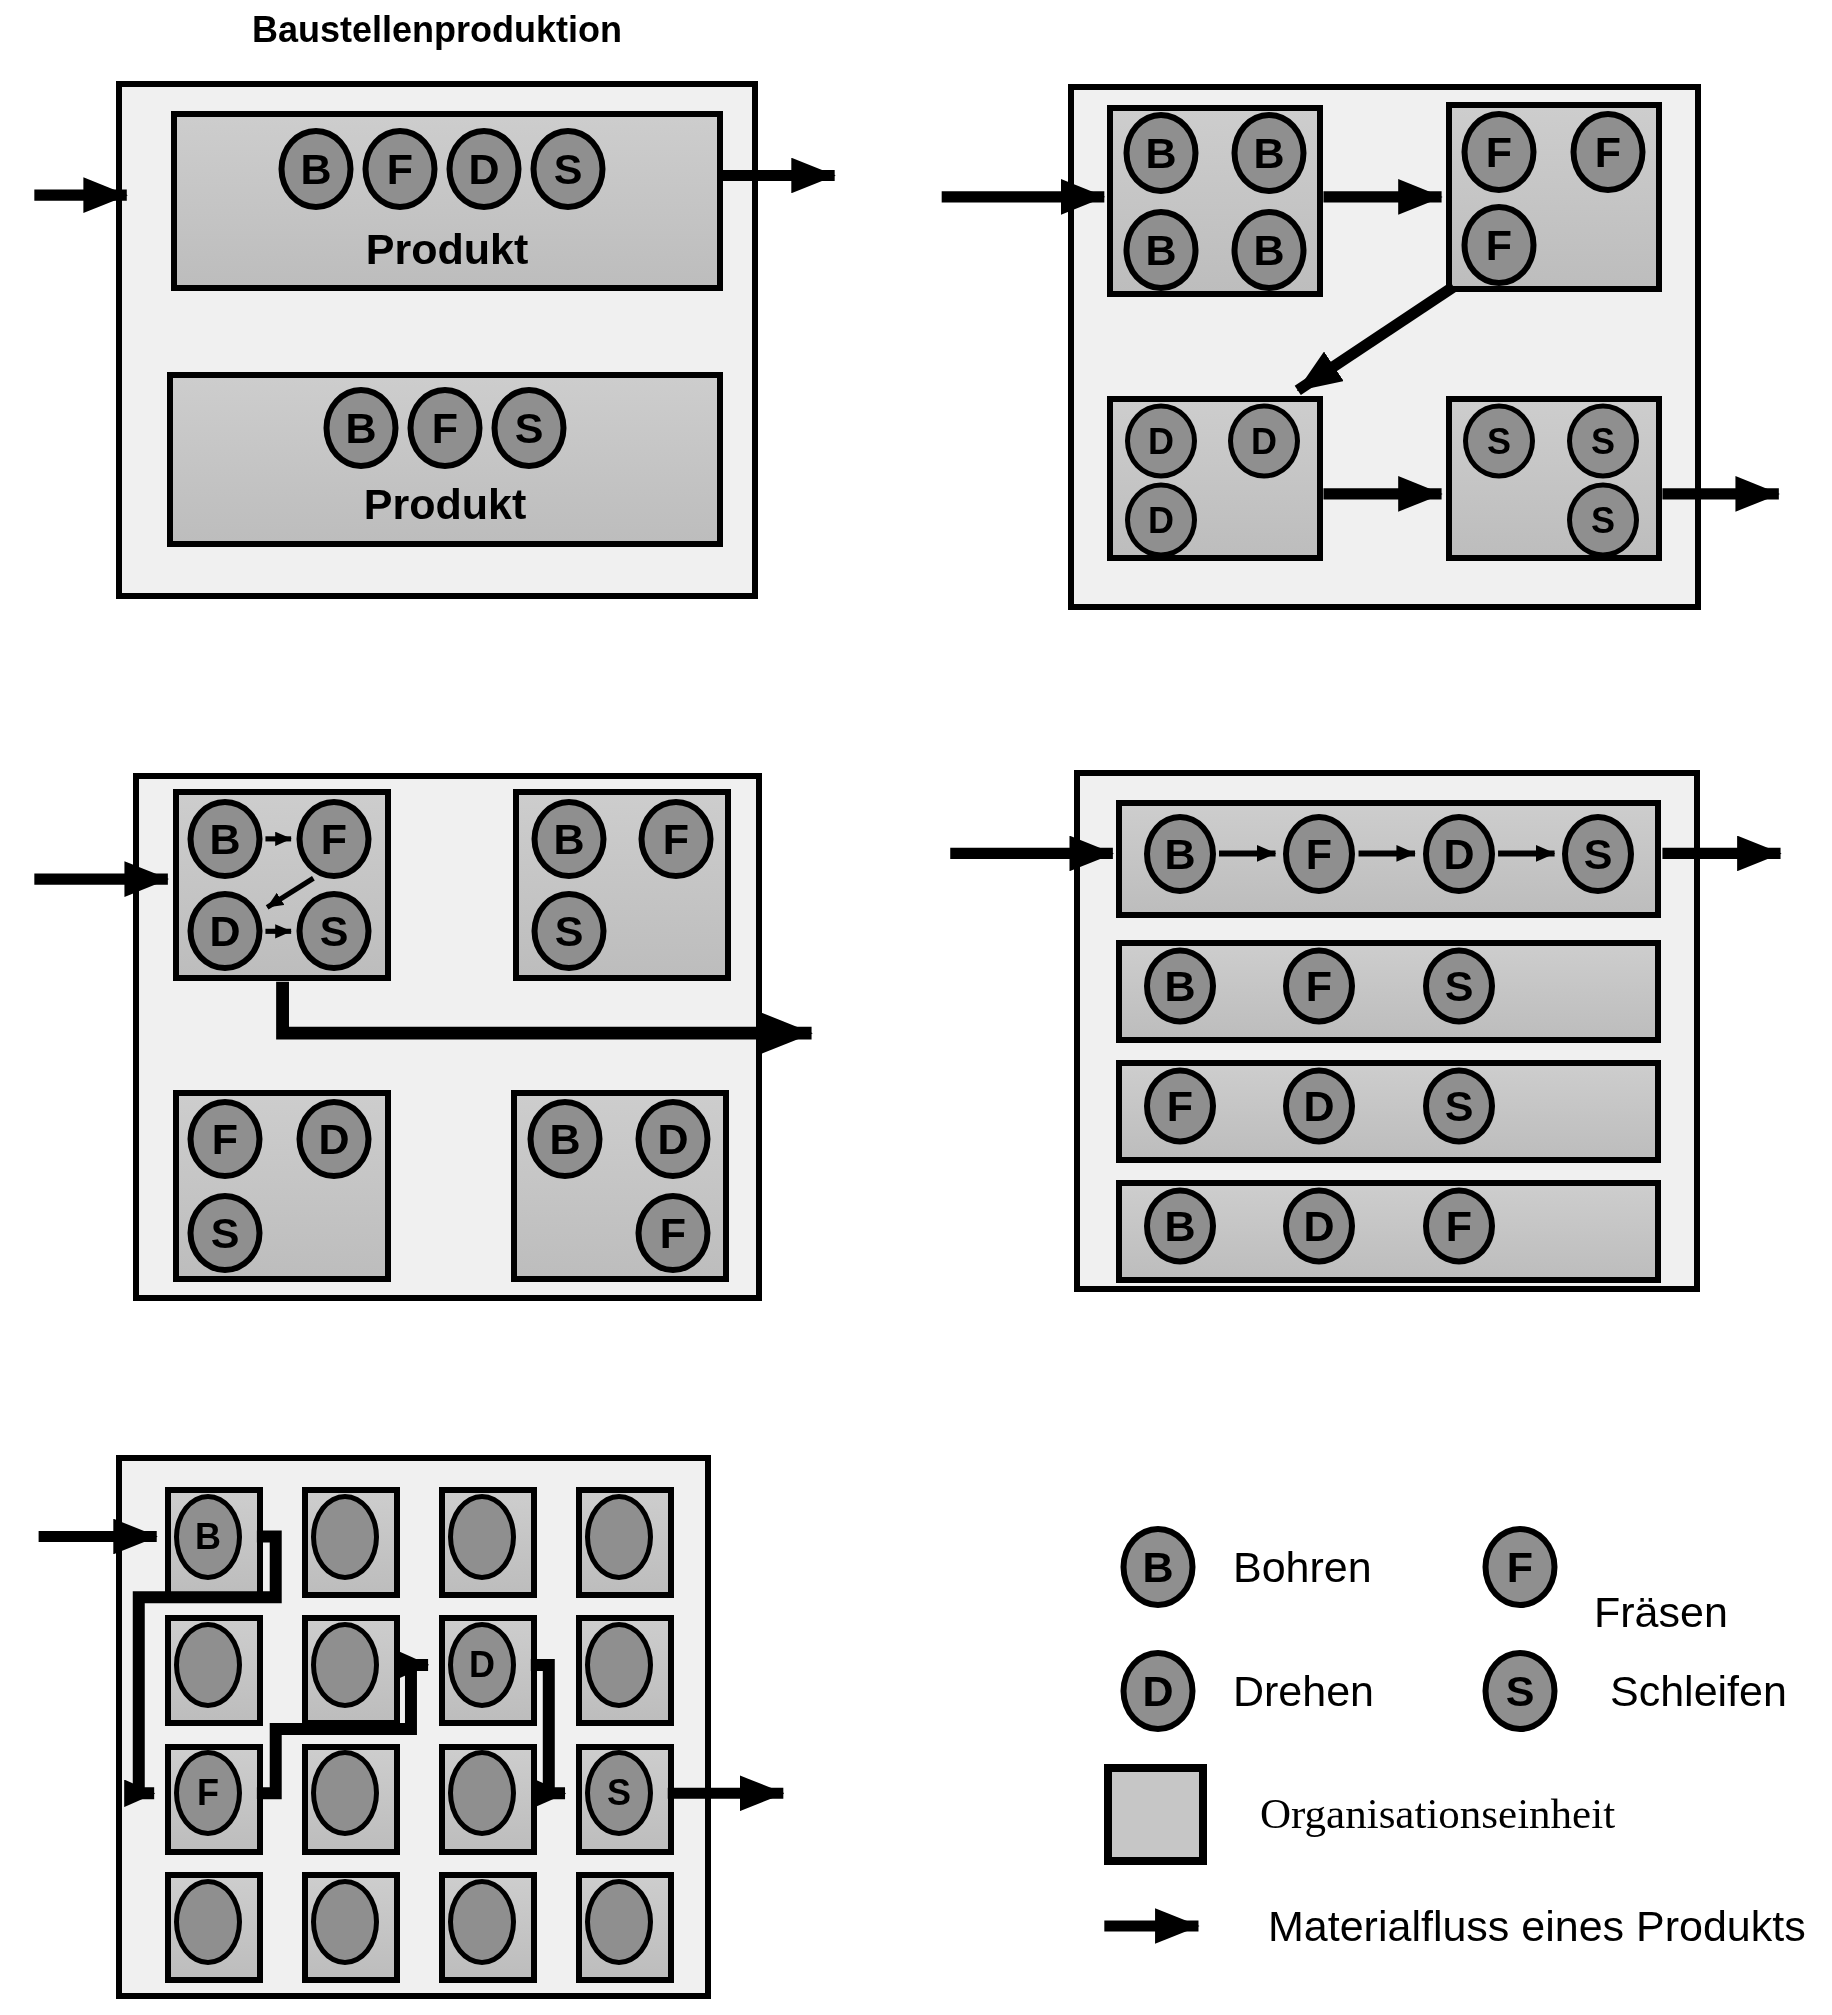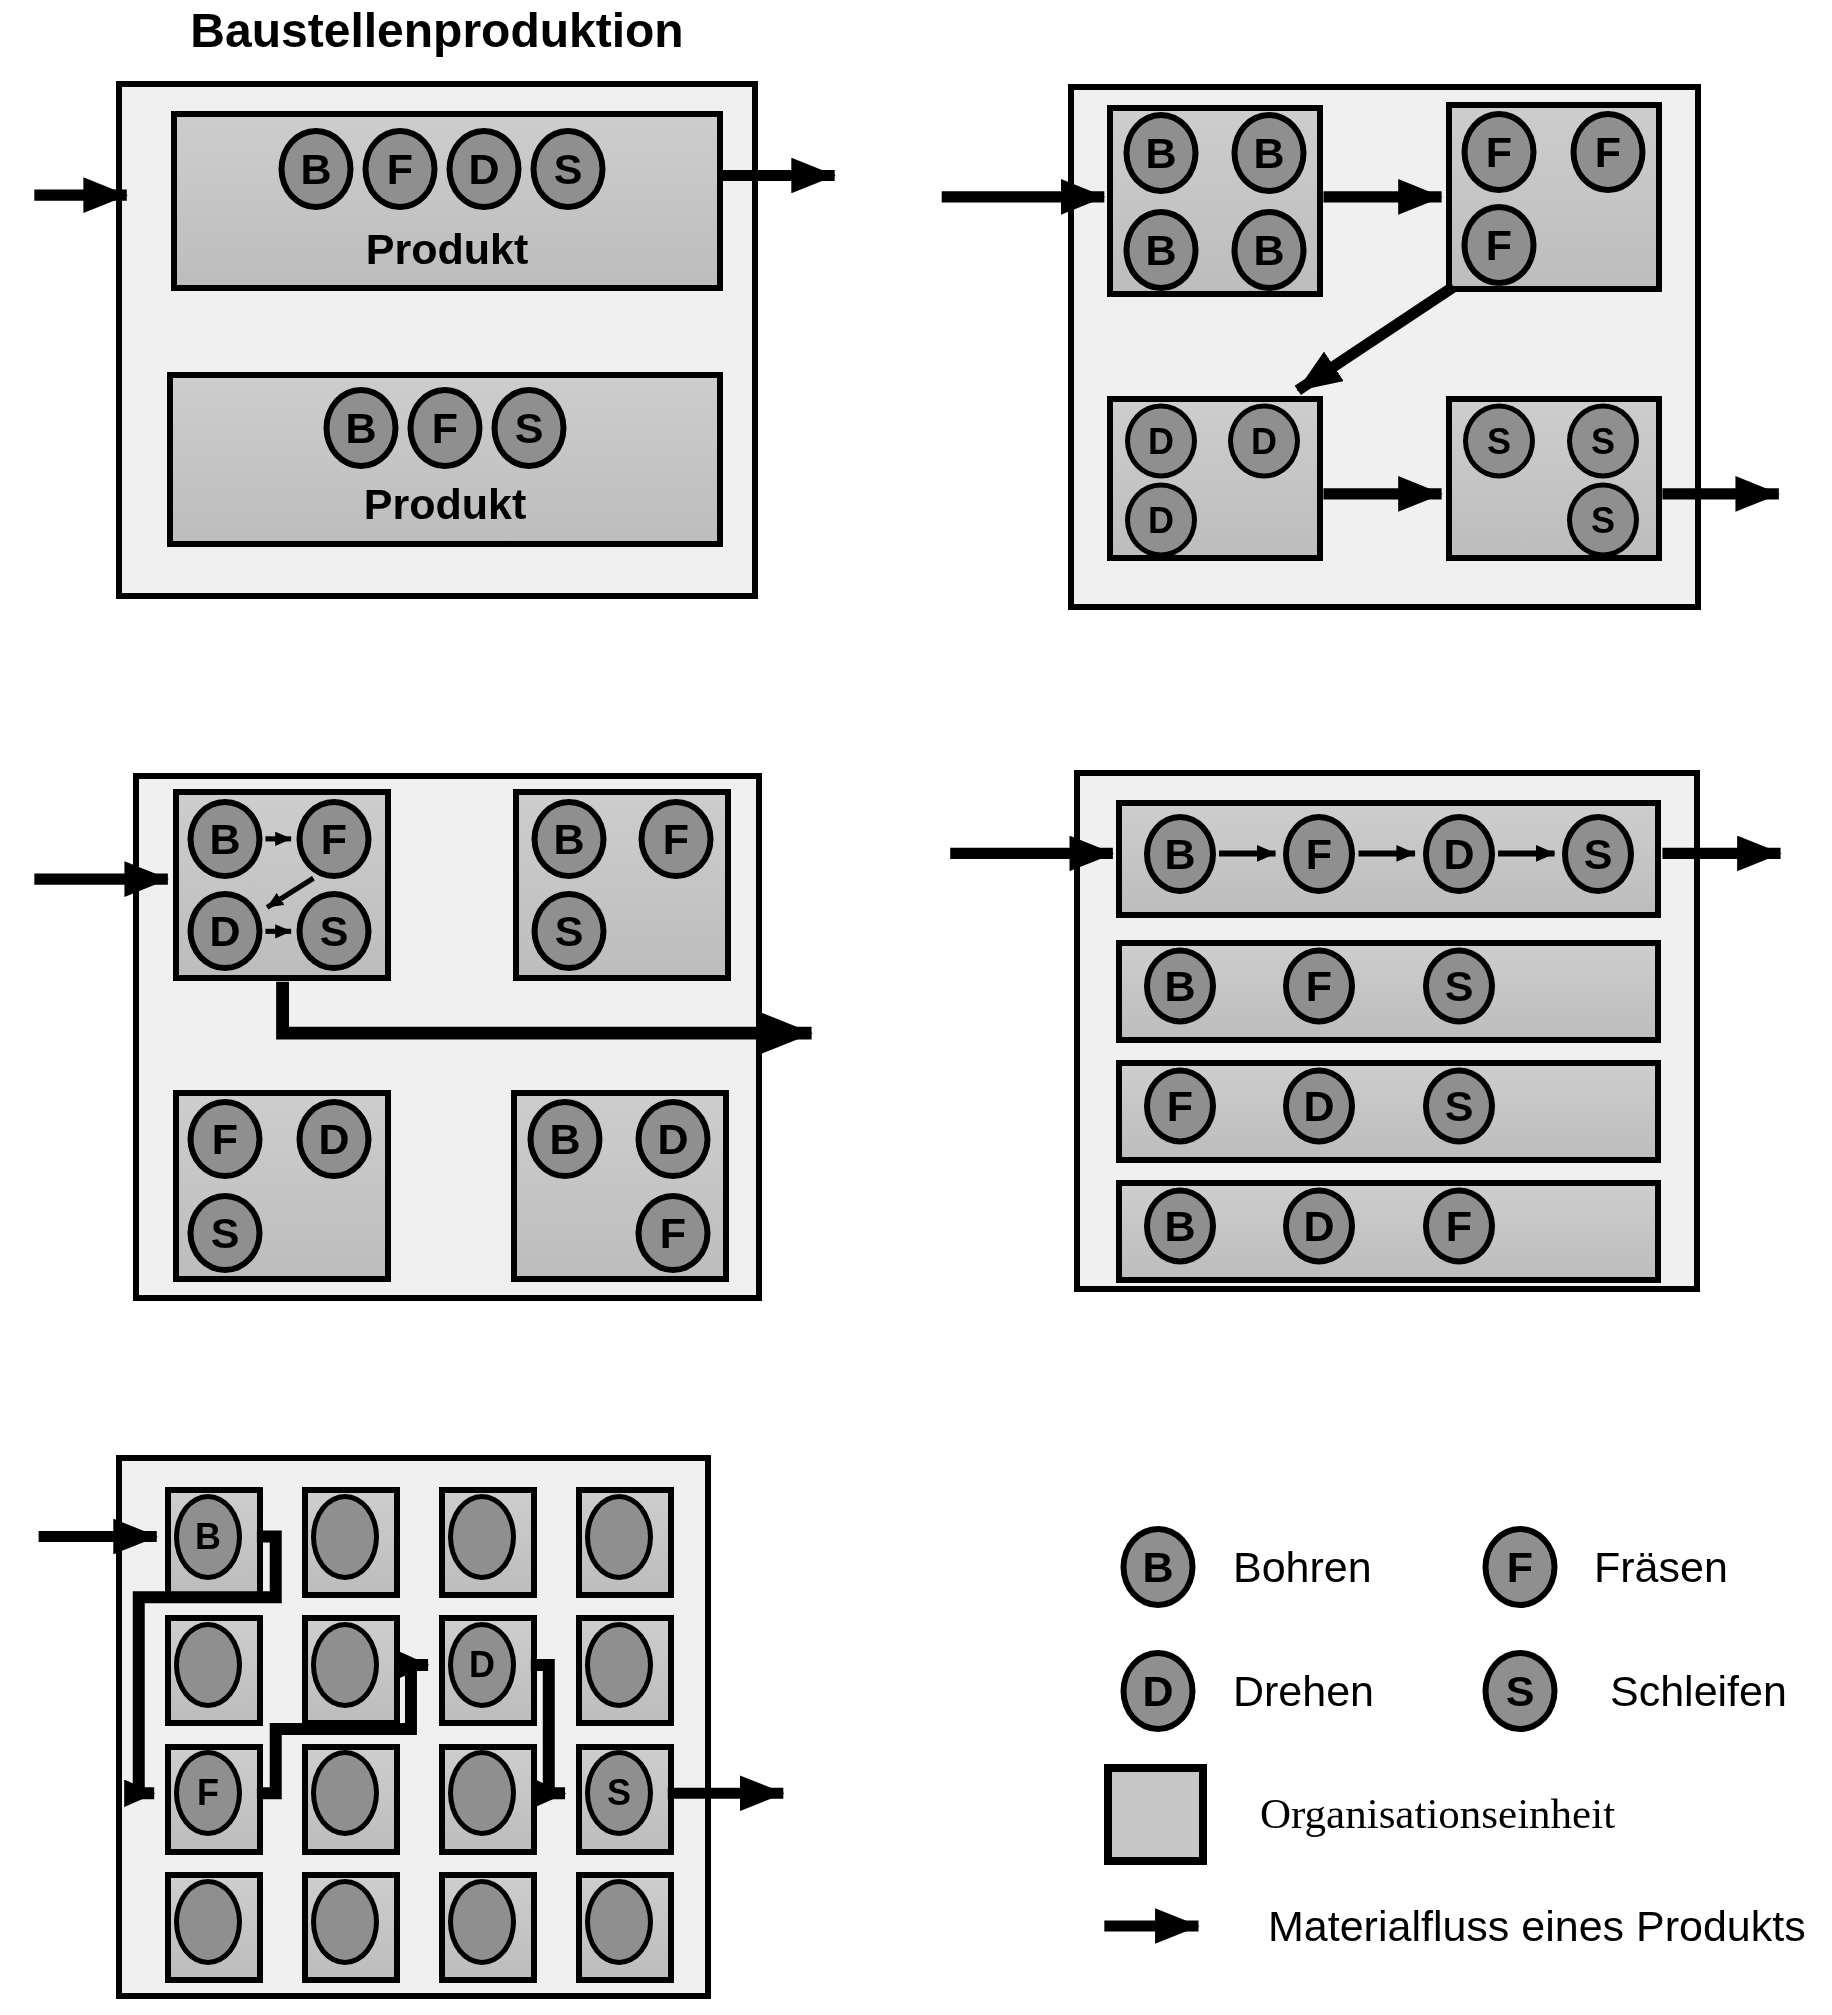--- a/index.html
+++ b/index.html
@@ -3,21 +3,21 @@
 <meta charset="utf-8">
 <style>
   html,body{margin:0;padding:0;background:#ffffff;}
   #canvas{
     position:relative;width:1832px;height:2015px;background:#ffffff;
     font-family:"Liberation Sans","DejaVu Sans",sans-serif;color:#000;
     overflow:hidden;
   }
   .title{
     position:absolute;transform:translate(-50%,-50%);
-    font-size:48px;font-weight:bold;white-space:nowrap;
+    font-size:36px;font-weight:bold;white-space:nowrap;
   }
   .panel{
     position:absolute;background:#f0f0f0;border:6.8px solid #000;box-sizing:border-box;
   }
   .orgbox{
     position:absolute;background:linear-gradient(#cdcdcd,#bdbdbd);
     border:6.8px solid #000;box-sizing:border-box;
   }
   .cell{
     position:absolute;background:linear-gradient(#cdcdcd,#bdbdbd);
@@ -155,21 +155,21 @@
   <div class="machine sm" style="left:619px;top:1793px;width:68px;height:86px;">S</div>
   <div class="machine sm" style="left:208px;top:1922px;width:68px;height:86px;"></div>
   <div class="machine sm" style="left:345px;top:1922px;width:68px;height:86px;"></div>
   <div class="machine sm" style="left:482px;top:1922px;width:68px;height:86px;"></div>
   <div class="machine sm" style="left:619px;top:1922px;width:68px;height:86px;"></div>
 
   <div>
     <div class="machine" style="left:1158px;top:1567px;width:75px;height:82px;">B</div>
     <div class="legend-label" style="left:1233px;top:1567px;">Bohren</div>
     <div class="machine" style="left:1520px;top:1567px;width:75px;height:82px;">F</div>
-    <div class="legend-label" style="left:1594px;top:1567px;">Fräsen</div>
+    <div class="legend-label" style="left:1594px;top:1612px;">Fräsen</div>
     <div class="machine" style="left:1158px;top:1691px;width:75px;height:82px;">D</div>
     <div class="legend-label" style="left:1233px;top:1691px;">Drehen</div>
     <div class="machine" style="left:1520px;top:1691px;width:75px;height:82px;">S</div>
     <div class="legend-label" style="left:1594px;top:1691px;margin-left:16px;">Schleifen</div>
     <div class="legend-swatch" style="left:1104px;top:1764px;width:103px;height:101px;"></div>
     <div class="legend-label" style="left:1260px;top:1813px;font-family:Liberation Serif, serif;">Organisationseinheit</div>
     <div class="legend-label" style="left:1268px;top:1926px;">Materialfluss eines Produkts</div>
   </div>
 
   <svg id="flow-overlay" width="1832" height="2015" viewBox="0 0 2140 2354">

